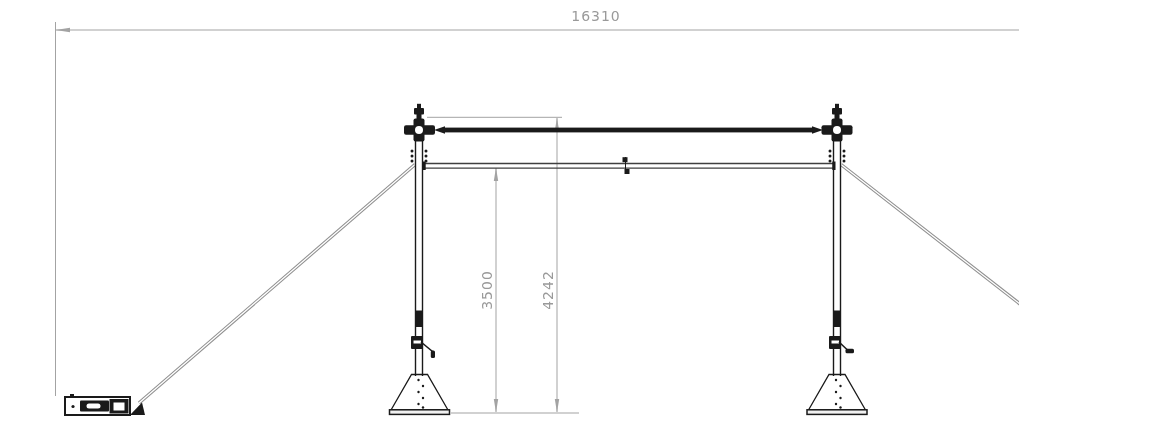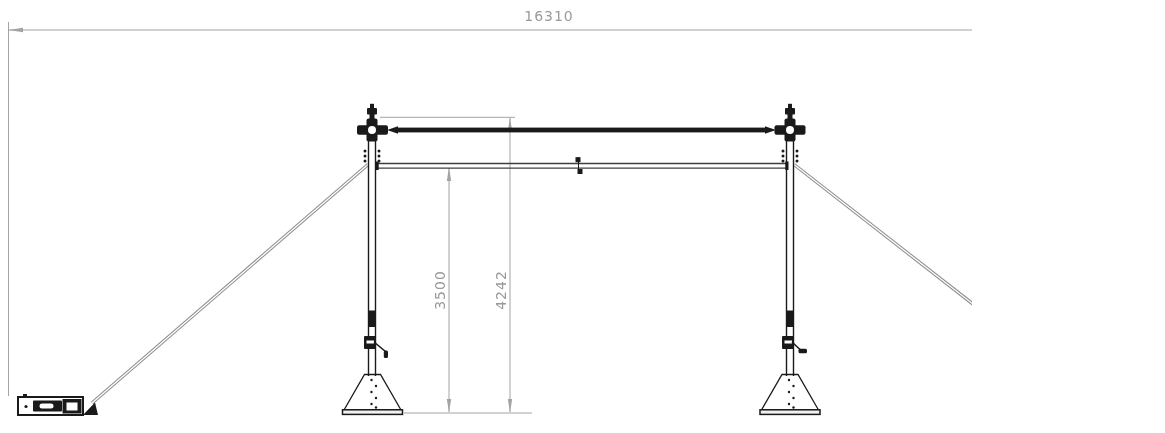--- a/index.html
+++ b/index.html
@@ -4,21 +4,21 @@
 <style>
   :root{
     --background:#ffffff;
     --structure-line:#1a1a1a;
     --secondary-line:#3f3f3f;
     --dimension-line:#a3a3a3;
     --dimension-text:#9a9a9a;
     --wire:#8f8f8f;
   }
   html,body{margin:0;padding:0;background:var(--background);}
-  .stage{position:relative;width:972px;height:433px;background:var(--background);overflow:hidden;}
+  .stage{position:relative;width:972px;height:433px;background:var(--background);overflow:hidden;padding-left:47px;}
   svg{display:block;}
   .struct{stroke:var(--structure-line);fill:none;}
   .fillb{fill:var(--structure-line);stroke:none;}
   .whitefill{fill:#ffffff;stroke:none;}
   .beam2{stroke:var(--secondary-line);fill:none;}
   .dim{stroke:var(--dimension-line);fill:none;stroke-width:1;}
   .dimfill{fill:var(--dimension-line);stroke:none;}
   .dimtext{
     fill:var(--dimension-text);
     font-family:"DejaVu Sans","Liberation Sans",sans-serif;

